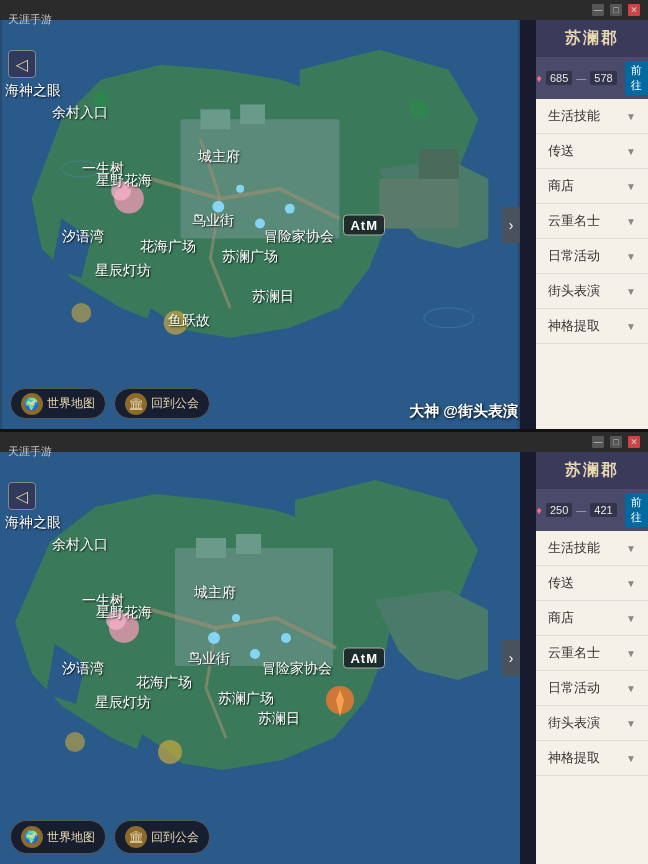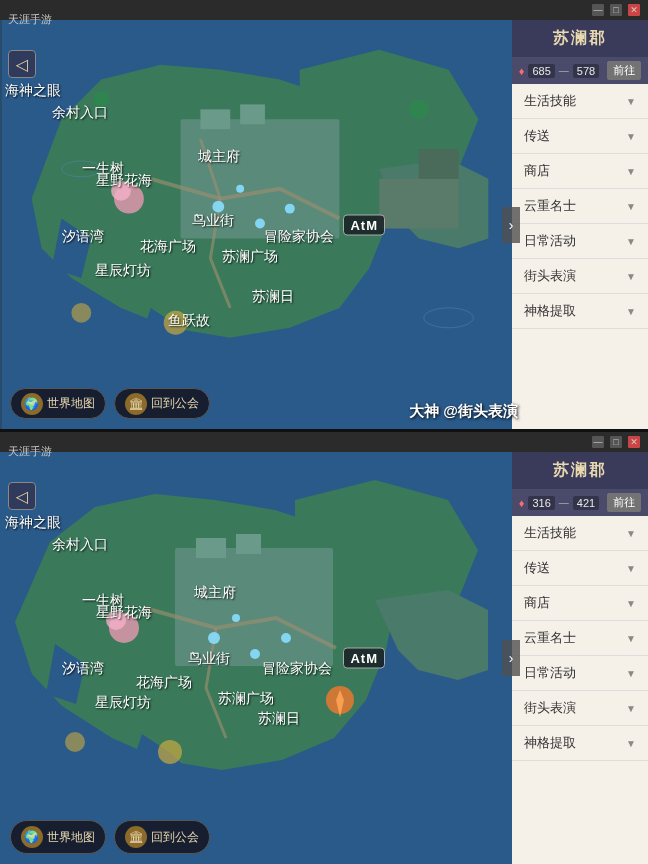--- a/index.html
+++ b/index.html
@@ -130,21 +130,21 @@
       font-size: 14px;
       cursor: pointer;
       z-index: 60;
     }
 
     
     .sidebar {
       position: absolute;
       top: 20px;
       right: 0;
-      width: 136px;
+      width: 112px;
       bottom: 0;
       background: #f5f0e8;
       display: flex;
       flex-direction: column;
     }
 
     .sidebar-title {
       background: #3a3a5a;
       color: #e8d8b0;
       text-align: center;
@@ -171,21 +171,21 @@
       font-size: 11px;
       background: rgba(0,0,0,0.3);
       padding: 1px 4px;
       border-radius: 2px;
     }
     .coord-sep {
       color: #aaa;
       font-size: 10px;
     }
     .sidebar-goto-btn {
-      background: #737373;
+      background: #0369a1;
       color: white;
       font-size: 11px;
       padding: 2px 6px;
       border-radius: 2px;
       cursor: pointer;
       margin-left: 4px;
     }
 
     .sidebar-menu {
       flex: 1;
@@ -475,21 +475,21 @@
     <div class="map-bottom-btn">
       <div class="map-btn-icon">🏛</div>
       <span>回到公会</span>
     </div>
   </div>
 
   <div class="sidebar">
     <div class="sidebar-title">苏澜郡</div>
     <div class="sidebar-coords">
       <span class="coord-pin">♦</span>
-      <span class="coord-value">316</span>
+      <span class="coord-value">250</span>
       <span class="coord-sep">—</span>
       <span class="coord-value">421</span>
       <div class="sidebar-goto-btn">前往</div>
     </div>
     <div class="sidebar-menu">
       <div class="sidebar-menu-item">
         <span class="menu-item-label">生活技能</span>
         <span class="menu-item-arrow">▼</span>
       </div>
       <div class="sidebar-menu-item">

